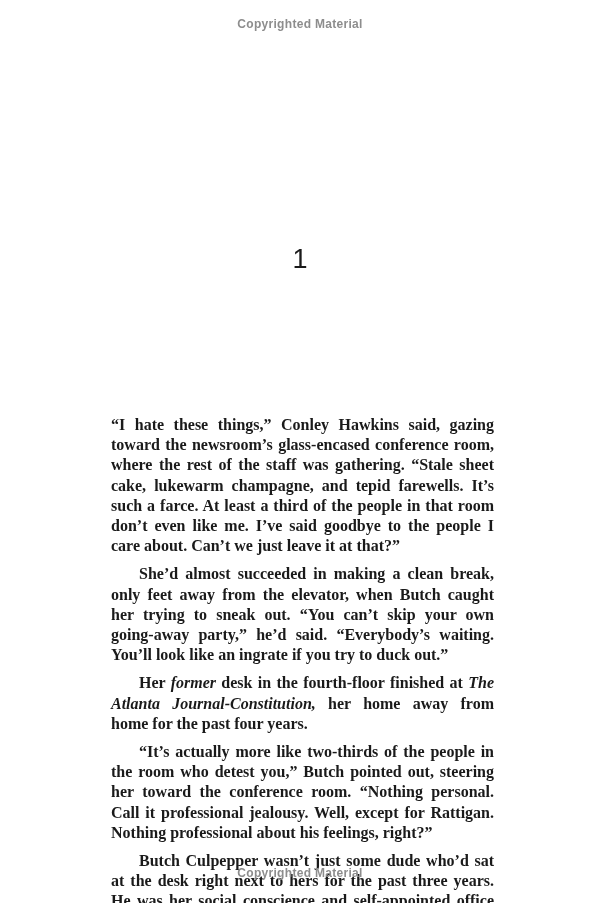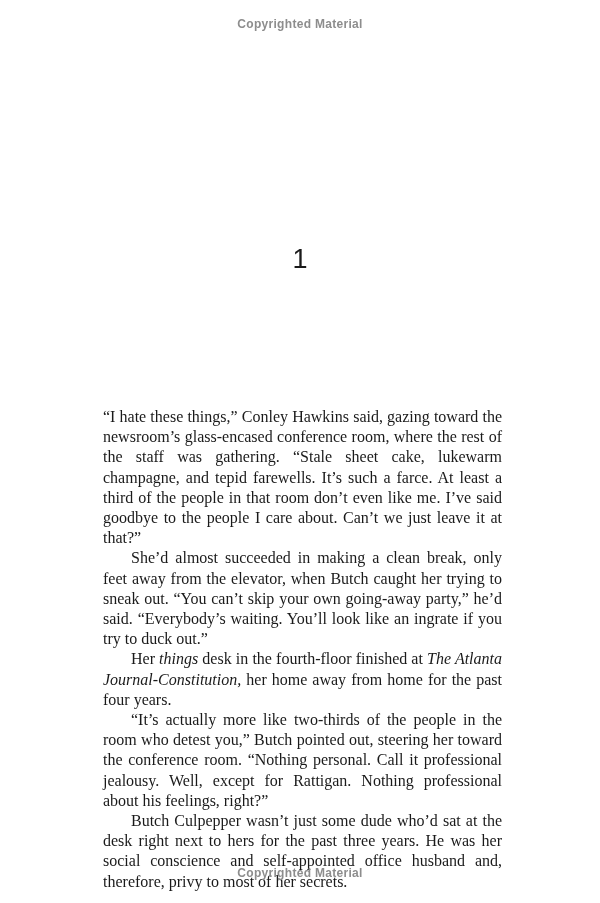--- a/index.html
+++ b/index.html
@@ -43,38 +43,39 @@
     left: 103px;
     top: 407px;
     width: 399px;
     font-size: 16px;
     line-height: 20.2px;
     color: var(--body-text, #1a1a1a);
     text-align: justify;
     text-justify: inter-word;
   }
   .para {
-    margin: 0;
+    margin: 8px;
     padding: 0;
+    font-weight: bold;
   }
   .para.indent {
     text-indent: 28px;
   }
   .para em {
     font-style: italic;
   }
 </style>
 </head>
 <body>
 
 <div class="copyright top">Copyrighted Material</div>
 
 <div class="chapter-number">1</div>
 
 <div class="page-body">
     <p class="para"><span>“I hate these things,” Conley Hawkins said, gazing toward the newsroom’s glass-encased conference room, where the rest of the staff was gathering. “Stale sheet cake, lukewarm champagne, and tepid farewells. It’s such a farce. At least a third of the people in that room don’t even like me. I’ve said goodbye to the people I care about. Can’t we just leave it at that?”</span></p>
     <p class="para indent"><span>She’d almost succeeded in making a clean break, only feet away from the elevator, when Butch caught her trying to sneak out. “You can’t skip your own going-away party,” he’d said. “Everybody’s waiting. You’ll look like an ingrate if you try to duck out.”</span></p>
-    <p class="para indent"><span>Her </span><em>things</em><span> desk in the fourth-floor finished at </span><em>The Atlanta Journal-Constitution,</em><span> her home away from home for the past four years.</span></p>
+    <p class="para indent"><span>Her </span><em>former</em><span> desk in the fourth-floor finished at </span><em>The Atlanta Journal-Constitution,</em><span> her home away from home for the past four years.</span></p>
     <p class="para indent"><span>“It’s actually more like two-thirds of the people in the room who detest you,” Butch pointed out, steering her toward the conference room. “Nothing personal. Call it professional jealousy. Well, except for Rattigan. Nothing professional about his feelings, right?”</span></p>
     <p class="para indent"><span>Butch Culpepper wasn’t just some dude who’d sat at the desk right next to hers for the past three years. He was her social conscience and self-appointed office husband and, therefore, privy to most of her secrets.</span></p>
   </div>
 
 <div class="copyright bottom">Copyrighted Material</div>
 
 </body></html>

